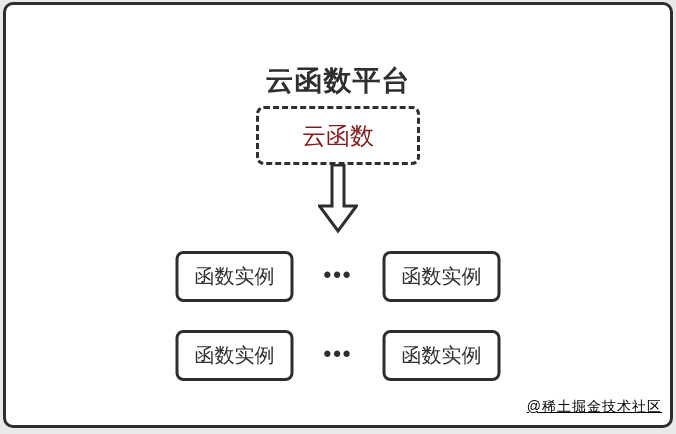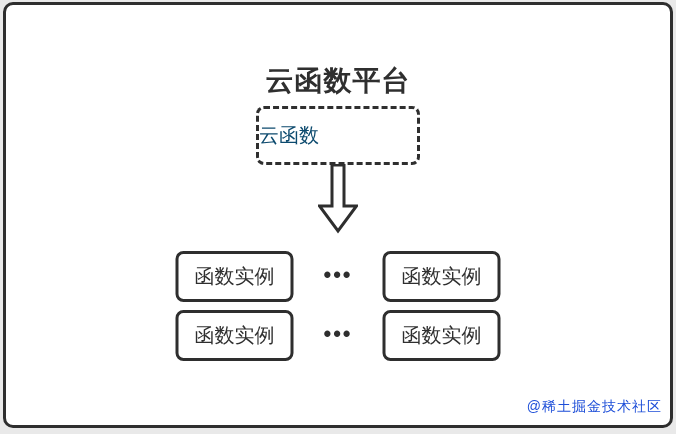--- a/index.html
+++ b/index.html
@@ -40,41 +40,41 @@
     left: 50%;
     transform: translateX(-50%);
     width: 164px;
     height: 59px;
     box-sizing: border-box;
     border: 3px dashed #2f2f2f;
     border-radius: 8px;
     background: #ffffff;
     display: flex;
     align-items: center;
-    justify-content: flex-start;
-    font-size: 20px;
-    color: #0c4a6e;
+    justify-content: center;
+    font-size: 24px;
+    color: #7f1d1d;
   }
   .arrow {
     position: absolute;
     top: 159px;
     left: 50%;
     transform: translateX(-50%);
     width: 40px;
     height: 70px;
   }
   .rows {
     position: absolute;
     top: 246px;
     left: 50%;
     transform: translateX(-50%);
     width: 325px;
     display: flex;
     flex-direction: column;
-    gap: 8px;
+    gap: 28px;
   }
   .row {
     display: flex;
     align-items: center;
     justify-content: space-between;
     height: 51px;
   }
   .node {
     width: 118px;
     height: 51px;
@@ -94,22 +94,23 @@
     color: #2e2e2e;
     letter-spacing: 2px;
     line-height: 1;
     padding-bottom: 4px;
   }
   .watermark {
     position: absolute;
     right: 8px;
     bottom: 9px;
     font-size: 14px;
-    color: #1d4ed8;
+    color: #000000;
     letter-spacing: 1px;
+    text-decoration: underline;
   }
 </style>
 </head>
 <body>
 
 <div class="card">
 
   <div class="title">云函数平台</div>
 
   <div class="source-box">

